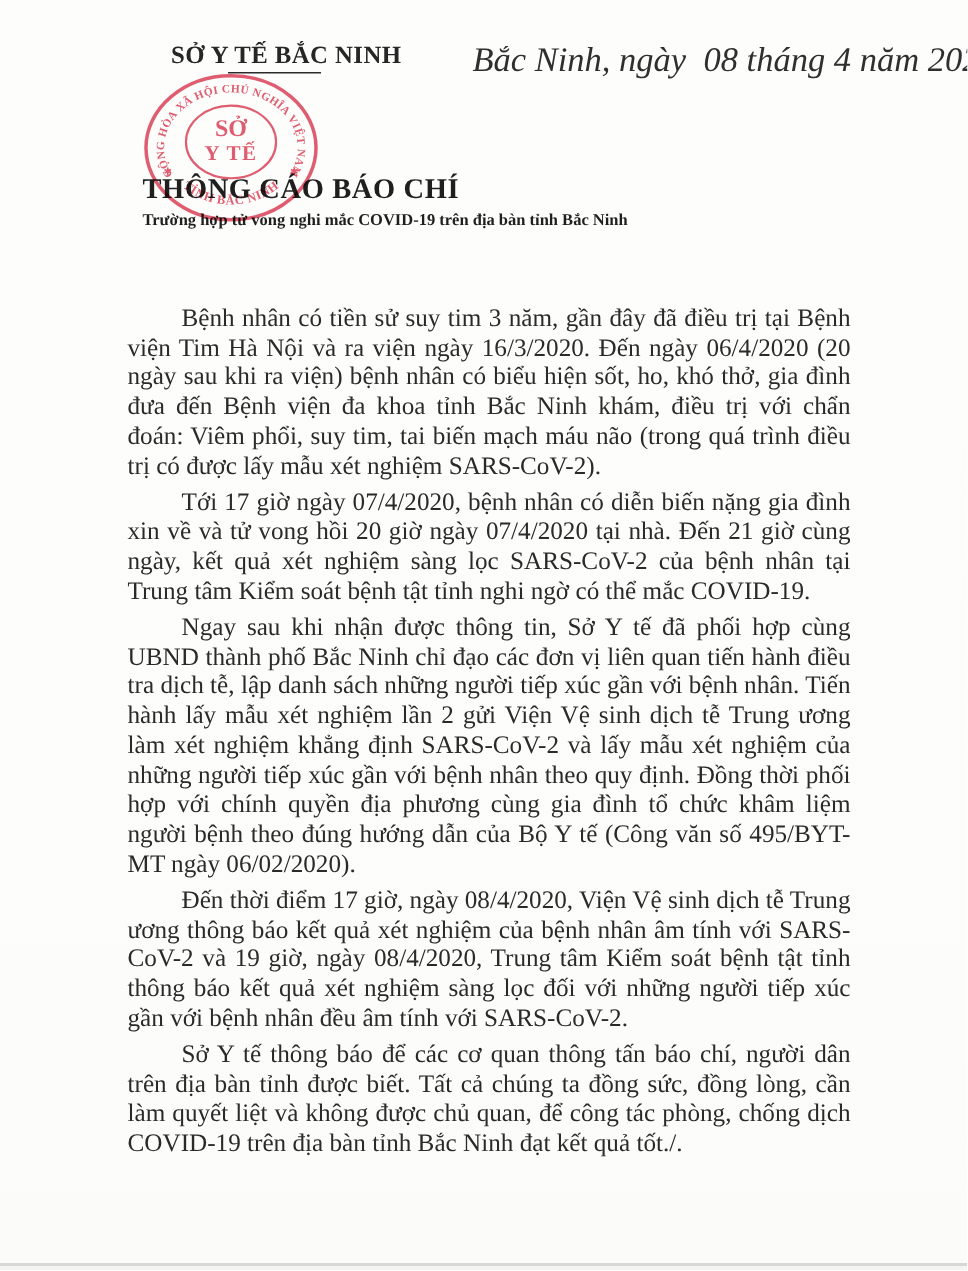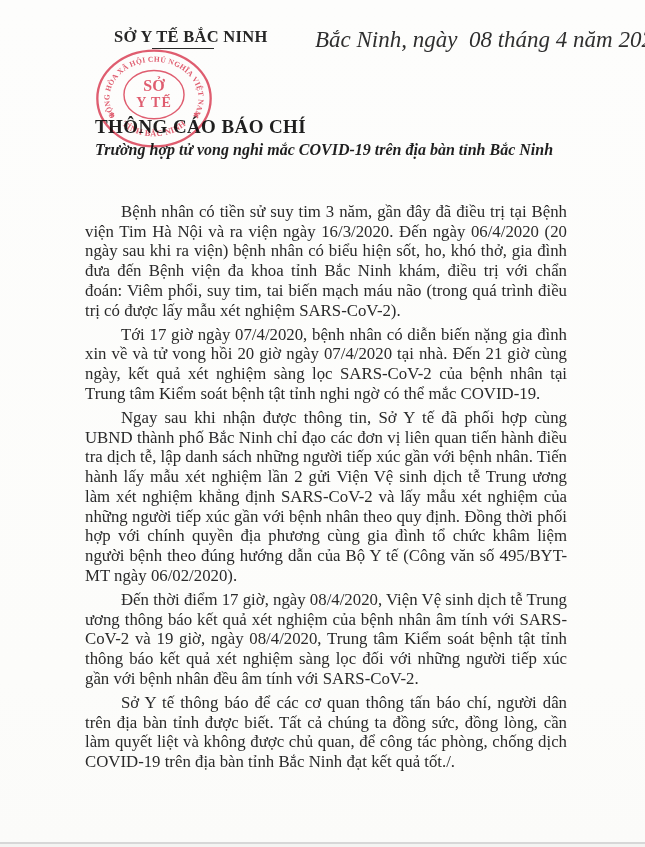--- a/index.html
+++ b/index.html
@@ -64,25 +64,24 @@
     text-align: left;
   }
   .title-main {
     font-size: 19px;
     font-weight: bold;
     letter-spacing: 0.4px;
     color: #1f1f1f;
   }
   .title-sub {
     margin-top: 3px;
-    font-size: 16px;
+    font-size: 11px;
     font-weight: bold;
     color: #1f1f1f;
     white-space: nowrap;
-    font-style: italic;
   }
   .body-text {
     position: absolute;
     left: 85px;
     top: 202px;
     width: 482px;
     font-size: 16.8px;
     line-height: 19.7px;
     text-align: justify;
     color: #2a2a2a;

